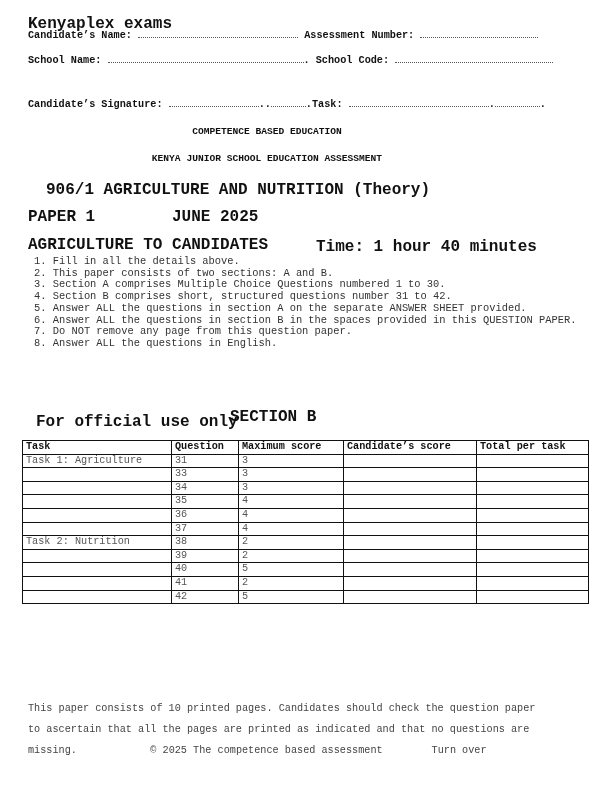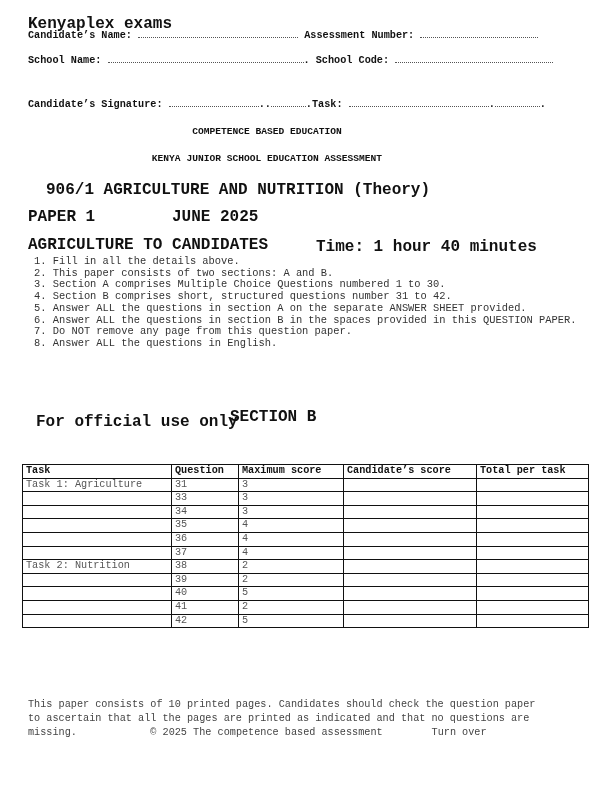--- a/index.html
+++ b/index.html
@@ -6,25 +6,25 @@
   body { width:612px; height:792px; position:relative; overflow:hidden;
          font-family:"Liberation Mono", "DejaVu Sans Mono", monospace; color:#111; }
   .abs { position:absolute; white-space:pre; }
   .hdr { font-size:16px; font-weight:bold; }
   .dots { display:inline-block; border-bottom:1px dotted #555; height:8px; vertical-align:baseline; }
   .field-row { position:absolute; left:28px; font-size:10.2px; font-weight:bold; white-space:nowrap; }
   .center { position:absolute; left:0; width:534px; text-align:center; font-size:9.6px; font-weight:bold; }
   ol.instr { position:absolute; left:28px; top:250px; margin:6px; padding:0; list-style:none;
              font-size:10.4px; line-height:11.7px; color:#333; width:570px; }
   ol.instr li { padding-left:18px; text-indent:-18px; white-space:pre-wrap; }
-  table.score { position:absolute; left:22px; top:464px; border-collapse:collapse; font-size:10.2px; }
+  table.score { position:absolute; left:22px; top:440px; border-collapse:collapse; font-size:10.2px; }
   table.score th, table.score td { border:1px solid #111; padding:0 3px; height:12.6px; line-height:12.6px; text-align:left; }
   table.score th { font-weight:bold; color:#111; }
   table.score td { color:#555; }
-  .footer { position:absolute; left:28px; top:698px; font-size:10.2px; line-height:14px; color:#444; white-space:pre; }
+  .footer { position:absolute; left:28px; top:698px; font-size:10.2px; line-height:21px; color:#444; white-space:pre; }
 </style>
 </head>
 <body>
 
 <div class="abs hdr" style="left:28px;top:15px;">Kenyaplex exams</div>
 
 <div class="field-row" style="top:29px;">
   <span>Candidate’s Name:</span>
   <span class="dots" style="width:160px;"></span>
   <span>Assessment Number:</span>

